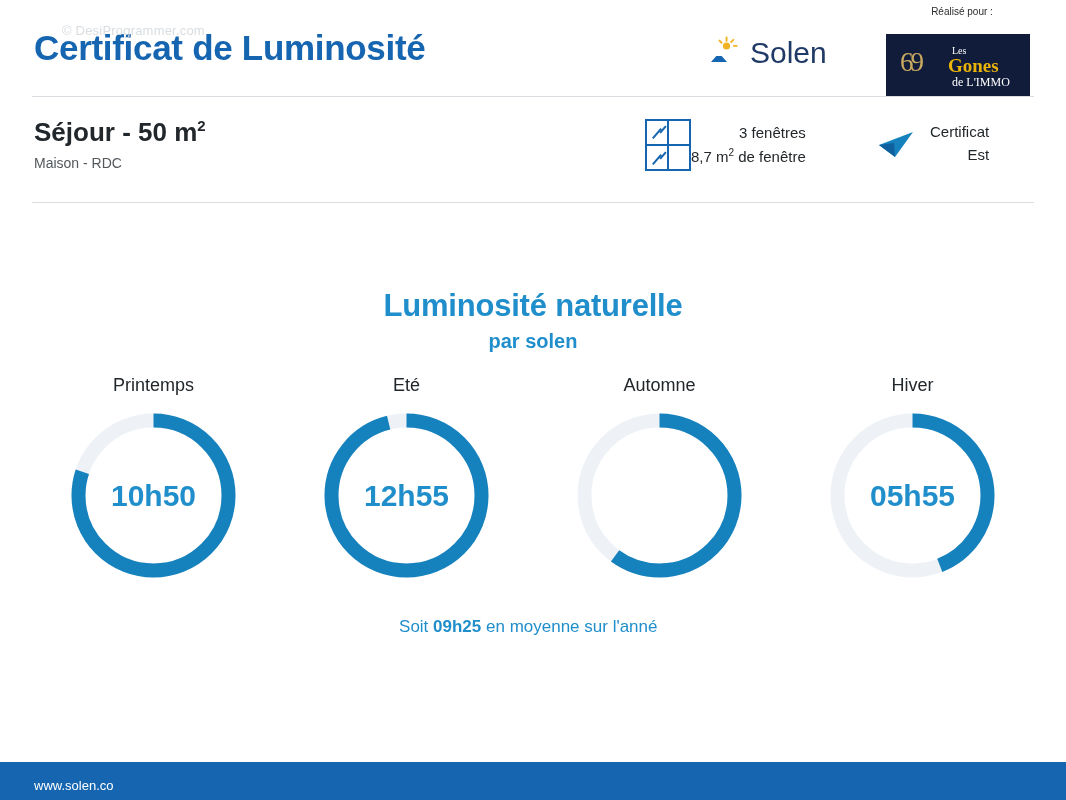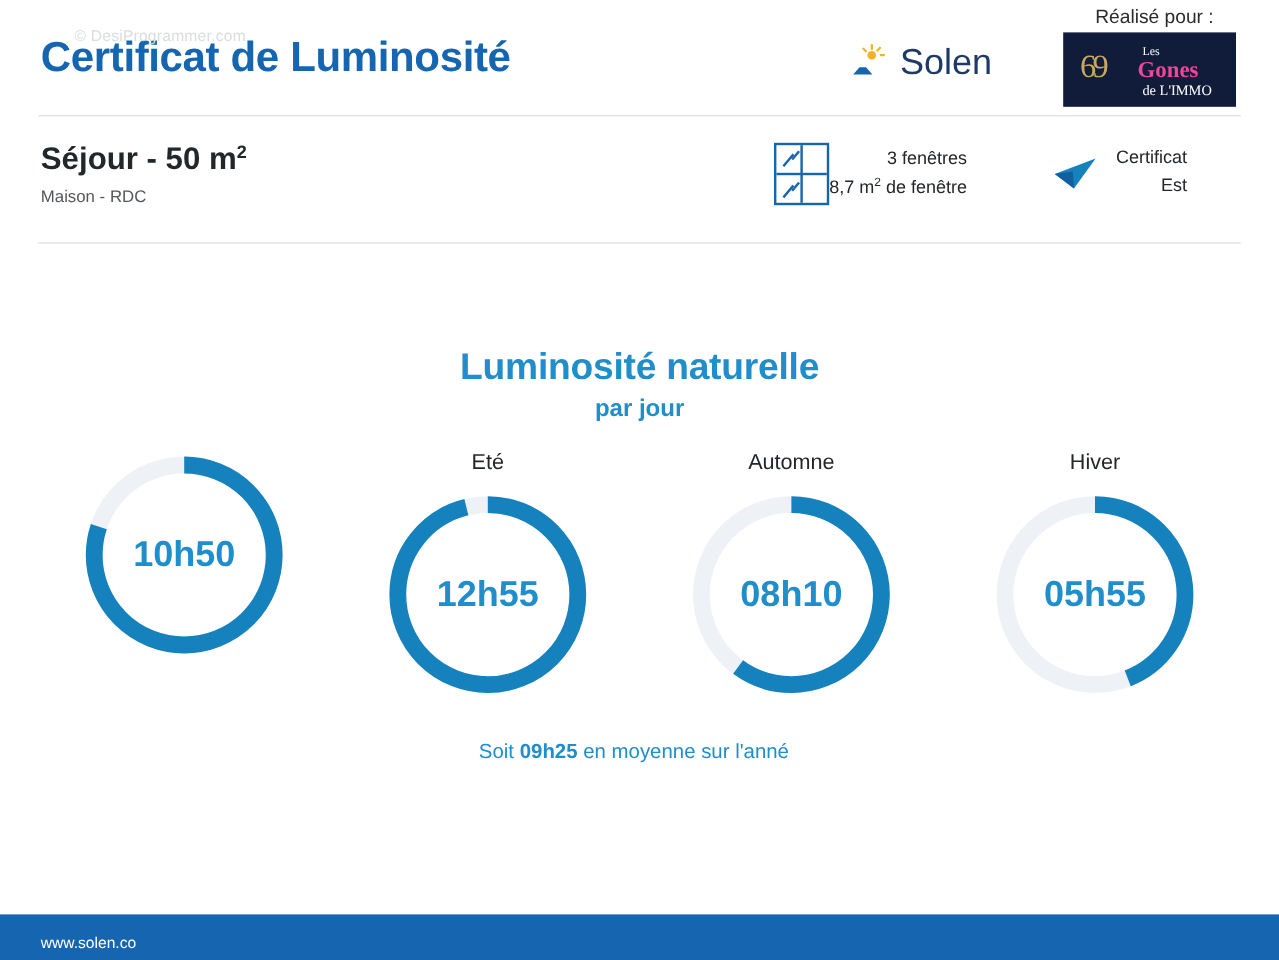--- a/index.html
+++ b/index.html
@@ -73,23 +73,23 @@
     position: relative;
   }
   .realise-box {
     position: absolute;
     right: 28px;
     top: 6px;
     width: 152px;
     text-align: center;
   }
   .realise-label {
-    font-size: 16px;
+    font-size: 10px;
     color: #2b2b2b;
-    margin-bottom: 3px;
+    margin-bottom: 17px;
   }
   .partner-logo {
     width: 144px;
     height: 62px;
     background: #111c3a;
     position: relative;
     overflow: hidden;
   }
   .partner-logo .pl-mark {
     position: absolute;
@@ -105,21 +105,21 @@
     left: 66px;
     top: 11px;
     color: #ffffff;
     font-size: 10px;
     font-family: "Liberation Serif", serif;
   }
   .partner-logo .pl-mid {
     position: absolute;
     left: 62px;
     top: 21px;
-    color: #ec4899;
+    color: #eab308;
     font-size: 19px;
     font-weight: bold;
     font-family: "Liberation Serif", serif;
   }
   .partner-logo .pl-bot {
     position: absolute;
     left: 66px;
     top: 41px;
     color: #ffffff;
     font-size: 12px;
@@ -387,25 +387,26 @@
       <span class="orient-text">
         <span>Certificat</span><br>
         <span>Est</span>
       </span>
     </div>
   </div>
 
   <div class="hr"></div>
 
   <div class="section-title">Luminosité naturelle</div>
-  <div class="section-sub">par jour</div>
+  <div class="section-sub">par solen</div>
 
   <div class="gauges">
 
     <div class="gauge">
+      <div class="gauge-label">Printemps</div>
       <div class="gauge-ring">
         <svg width="175" height="175" viewBox="0 0 175 175">
           <circle cx="87.5" cy="87.5" r="75" fill="none" stroke="#eef2f7" stroke-width="14"></circle>
           <circle class="arc" cx="87.5" cy="87.5" r="75" fill="none" stroke="#1581bd" stroke-width="14" stroke-linecap="butt" transform="rotate(-90 87.5 87.5)" stroke-dasharray="376.99 95.25"></circle>
         </svg>
         <div class="gauge-value">10h50</div>
       </div>
     </div>
 
     <div class="gauge">
@@ -419,21 +420,20 @@
       </div>
     </div>
 
     <div class="gauge">
       <div class="gauge-label">Automne</div>
       <div class="gauge-ring">
         <svg width="175" height="175" viewBox="0 0 175 175">
           <circle cx="87.5" cy="87.5" r="75" fill="none" stroke="#eef2f7" stroke-width="14"></circle>
           <circle class="arc" cx="87.5" cy="87.5" r="75" fill="none" stroke="#1581bd" stroke-width="14" stroke-linecap="butt" transform="rotate(-90 87.5 87.5)" stroke-dasharray="282.74 189.50"></circle>
         </svg>
-        <div class="gauge-value">08h10</div>
       </div>
     </div>
 
     <div class="gauge">
       <div class="gauge-label">Hiver</div>
       <div class="gauge-ring">
         <svg width="175" height="175" viewBox="0 0 175 175">
           <circle cx="87.5" cy="87.5" r="75" fill="none" stroke="#eef2f7" stroke-width="14"></circle>
           <circle class="arc" cx="87.5" cy="87.5" r="75" fill="none" stroke="#1581bd" stroke-width="14" stroke-linecap="butt" transform="rotate(-90 87.5 87.5)" stroke-dasharray="207.35 264.89"></circle>
         </svg>

